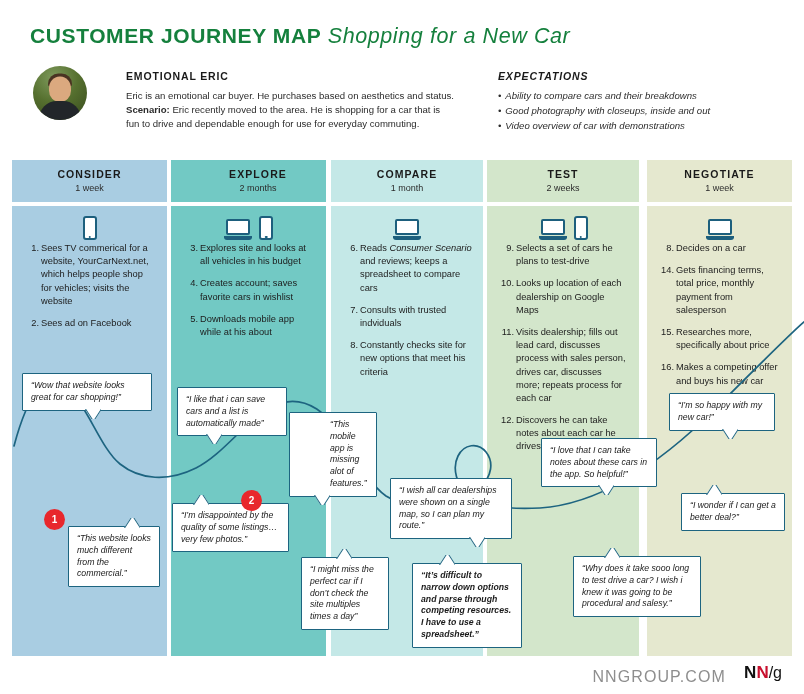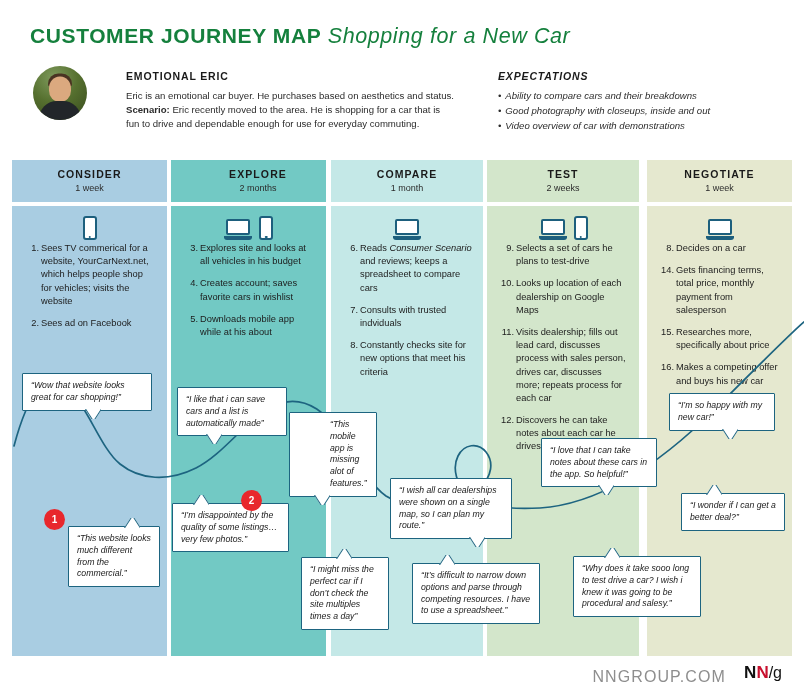--- a/index.html
+++ b/index.html
@@ -310,21 +310,21 @@
   <div id="bubbles">
       <div class="bub t-down" style="left: 22px; top: 373px; width: 130px;"><span>“Wow that website looks great for car shopping!”</span><span class="tail" style="left: 62px;"></span></div>
       <div class="bub t-up" style="left: 68px; top: 526px; width: 92px;"><span>“This website looks much different from the commercial.”</span><span class="tail" style="left: 55px;"></span></div>
       <div class="marker" style="left: 44px; top: 509px;">1</div>
       <div class="bub t-down" style="left: 177px; top: 387px; width: 110px;"><span>“I like that i can save cars and a list is automatically made”</span><span class="tail" style="left: 28px;"></span></div>
       <div class="bub t-down" style="left: 289px; top: 412px; width: 88px; padding-left: 40px;"><span>“This mobile app is missing alot of features.”</span><span class="tail" style="left: 24px;"></span></div>
       <div class="bub t-up" style="left: 172px; top: 503px; width: 117px;"><span>“I’m disappointed by the quality of some listings… very few photos.”</span><span class="tail" style="left: 20px;"></span></div>
       <div class="marker" style="left: 241px; top: 490px;">2</div>
       <div class="bub t-up" style="left: 301px; top: 557px; width: 88px;"><span>“I might miss the perfect car if I don’t check the site multiples times a day”</span><span class="tail" style="left: 34px;"></span></div>
       <div class="bub t-down" style="left: 390px; top: 478px; width: 122px;"><span>“I wish all car dealerships were shown on a single map, so I can plan my route.”</span><span class="tail" style="left: 78px;"></span></div>
-      <div class="bub t-up" style="left: 412px; top: 563px; width: 128px;"><span>“It’s difficult to narrow down options and parse through competing resources. I have to use a spreadsheet.”</span><span class="tail" style="left: 26px;"></span></div>
+      <div class="bub t-up" style="left: 412px; top: 563px; width: 110px; font-weight: bold;"><span>“It’s difficult to narrow down options and parse through competing resources. I have to use a spreadsheet.”</span><span class="tail" style="left: 26px;"></span></div>
       <div class="bub t-down" style="left: 541px; top: 438px; width: 116px;"><span>“I love that I can take notes about these cars in the app. So helpful!”</span><span class="tail" style="left: 56px;"></span></div>
       <div class="bub t-up" style="left: 573px; top: 556px; width: 128px;"><span>“Why does it take sooo long to test drive a car? I wish i knew it was going to be procedural and salesy.”</span><span class="tail" style="left: 30px;"></span></div>
       <div class="bub t-down" style="left: 669px; top: 393px; width: 106px;"><span>“I’m so happy with my new car!”</span><span class="tail" style="left: 52px;"></span></div>
       <div class="bub t-up" style="left: 681px; top: 493px; width: 104px;"><span>“I wonder if I can get a better deal?”</span><span class="tail" style="left: 24px;"></span></div>
     </div>
 
   <div id="footer">
     <div id="fnote">NNGROUP.COM</div>
     <div id="logo">
       <span>N</span><span class="r">N</span><span class="s">/g</span>

